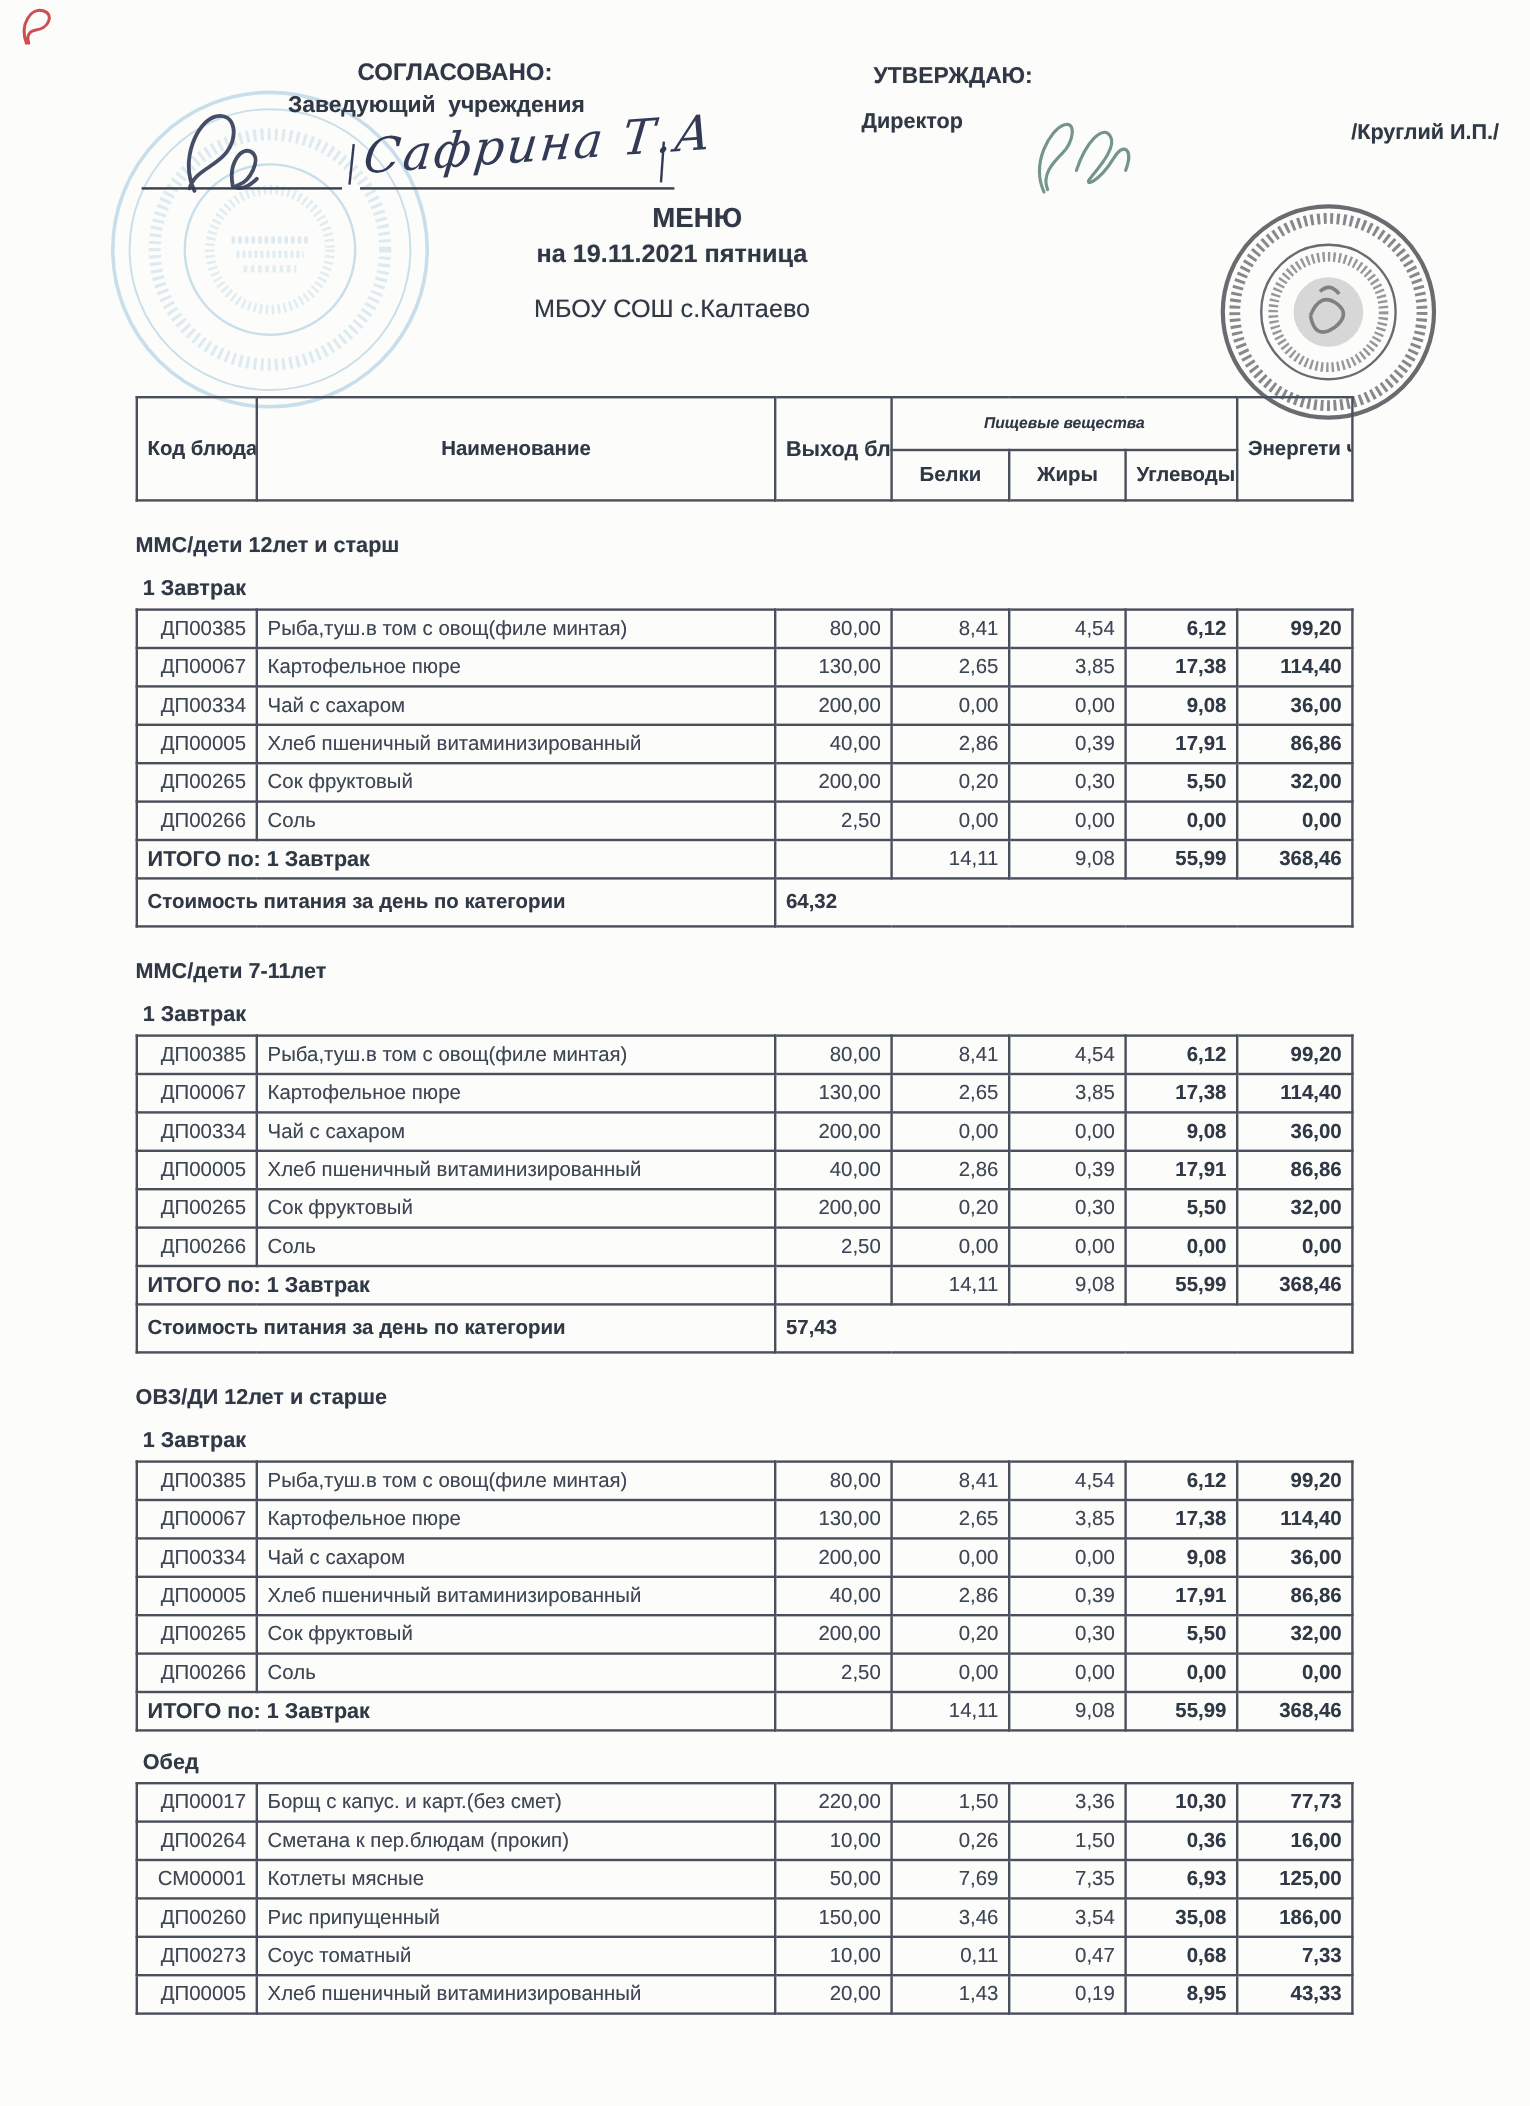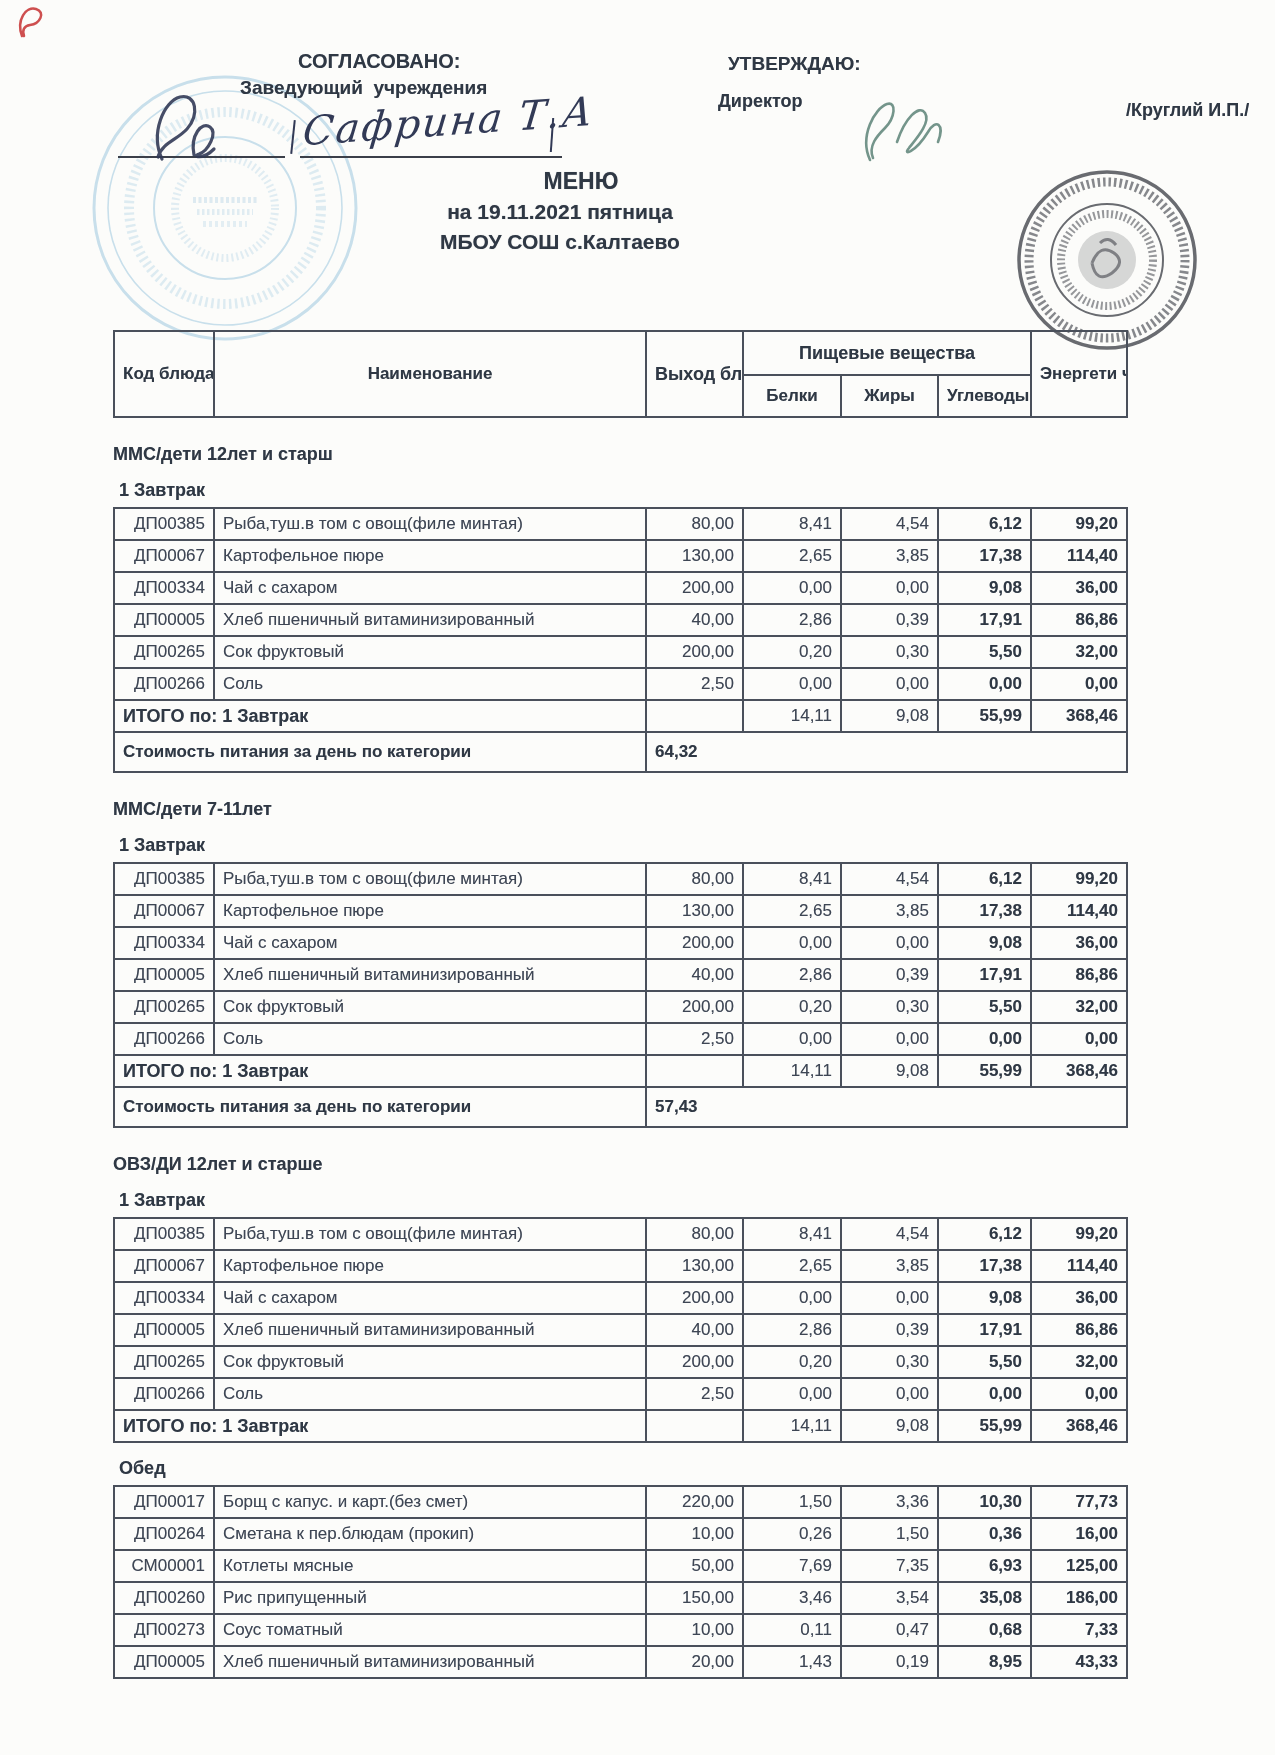--- a/index.html
+++ b/index.html
@@ -18,21 +18,21 @@
   .abs{position:absolute;}
   .hdr-txt{font-weight:bold; color:var(--ink-strong); text-shadow:0 0 .6px rgba(70,80,100,.45); white-space:pre;}
   .agreed-label{left:277px; top:50px; font-size:20px;margin-left:21px;}
   .agreed-role{left:240px; top:77px; font-size:19px;}
   .approve-label{left:728px; top:53px; font-size:19px;}
   .approve-role{left:718px; top:91px; font-size:18px;}
   .approver-name{left:1126px; top:100px; font-size:18px;}
   .center-block{left:0; top:168px; width:1120px; text-align:center;}
   .menu-title{font-size:23px; font-weight:bold; color:var(--ink-strong); text-shadow:0 0 .7px rgba(60,70,90,.5);padding-left:42px;}
   .menu-date{font-size:21px; font-weight:bold; color:var(--ink-strong); margin-top:5px; text-shadow:0 0 .7px rgba(60,70,90,.5);}
-  .menu-org{font-size:21px; font-weight:bold; color:var(--ink-strong); margin-top:6px; text-shadow:0 0 .7px rgba(60,70,90,.5);}
+  .menu-org{font-size:21px; font-weight:normal; color:var(--ink-strong); margin-top:22px; text-shadow:0 0 .7px rgba(60,70,90,.5);}
 
   .sig-name{
     left:303px; top:98px; font-family:"DejaVu Serif", serif; font-style:italic;
     font-size:40px; color:var(--signature-ink);
     transform:rotate(-4deg) skewX(-10deg); letter-spacing:2px; z-index:3;
   }
   .sig-line{height:2px; background:#3b3f49; z-index:2;}
   .sig-line-1{left:118px; top:156px; width:167px;}
   .sig-line-2{left:300px; top:156px; width:262px;}
   .sig-bar{width:2px; height:34px; background:var(--signature-ink); z-index:3;}
@@ -131,21 +131,21 @@
         <col style="width:98px">
           <col style="width:97px">
           <col style="width:93px">
           <col style="width:96px">
       </colgroup>
       <tbody>
       <tr style="height:44px;">
         <td rowspan="2" class="th-main">Код блюда</td>
         <td rowspan="2" class="th-main">Наименование</td>
         <td rowspan="2" class="th-main" style="font-size:18px;">Выход блюда (гр)</td>
-        <td colspan="3" class="th-main" style="font-size:18px;">Пищевые вещества</td>
+        <td colspan="3" class="th-main" style="font-size:13px;font-style:italic;">Пищевые вещества</td>
         <td rowspan="2" class="th-energy">Энергети ческая ценность, ккал</td>
       </tr>
       <tr style="height:42px;">
         <td class="th-sub">Белки</td>
         <td class="th-sub">Жиры</td>
         <td class="th-sub">Углеводы</td>
       </tr>
       </tbody>
     </table>
 

